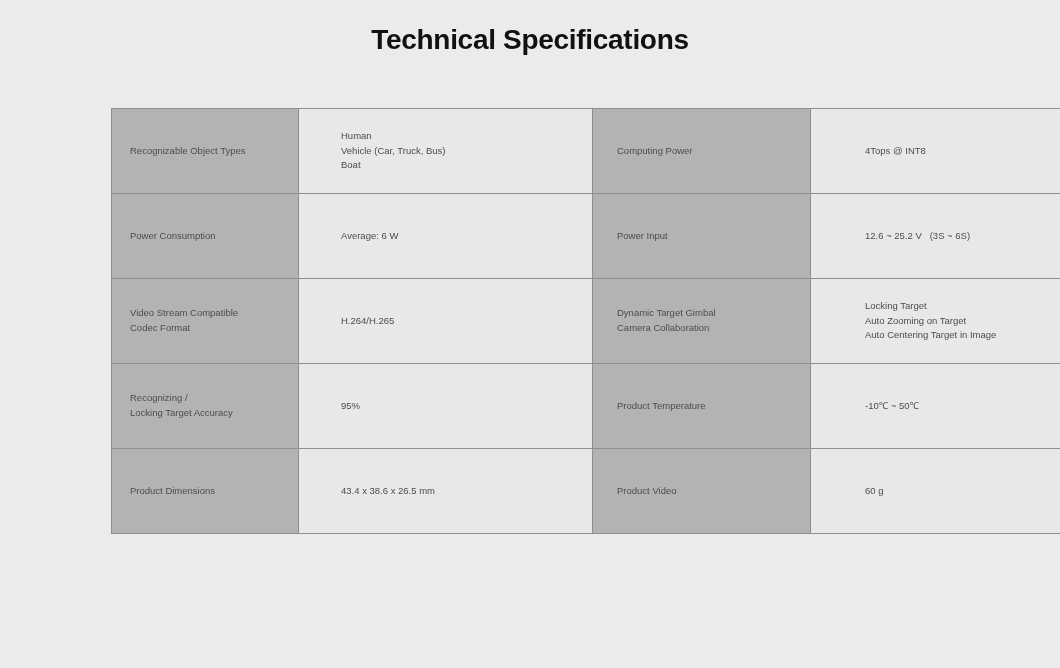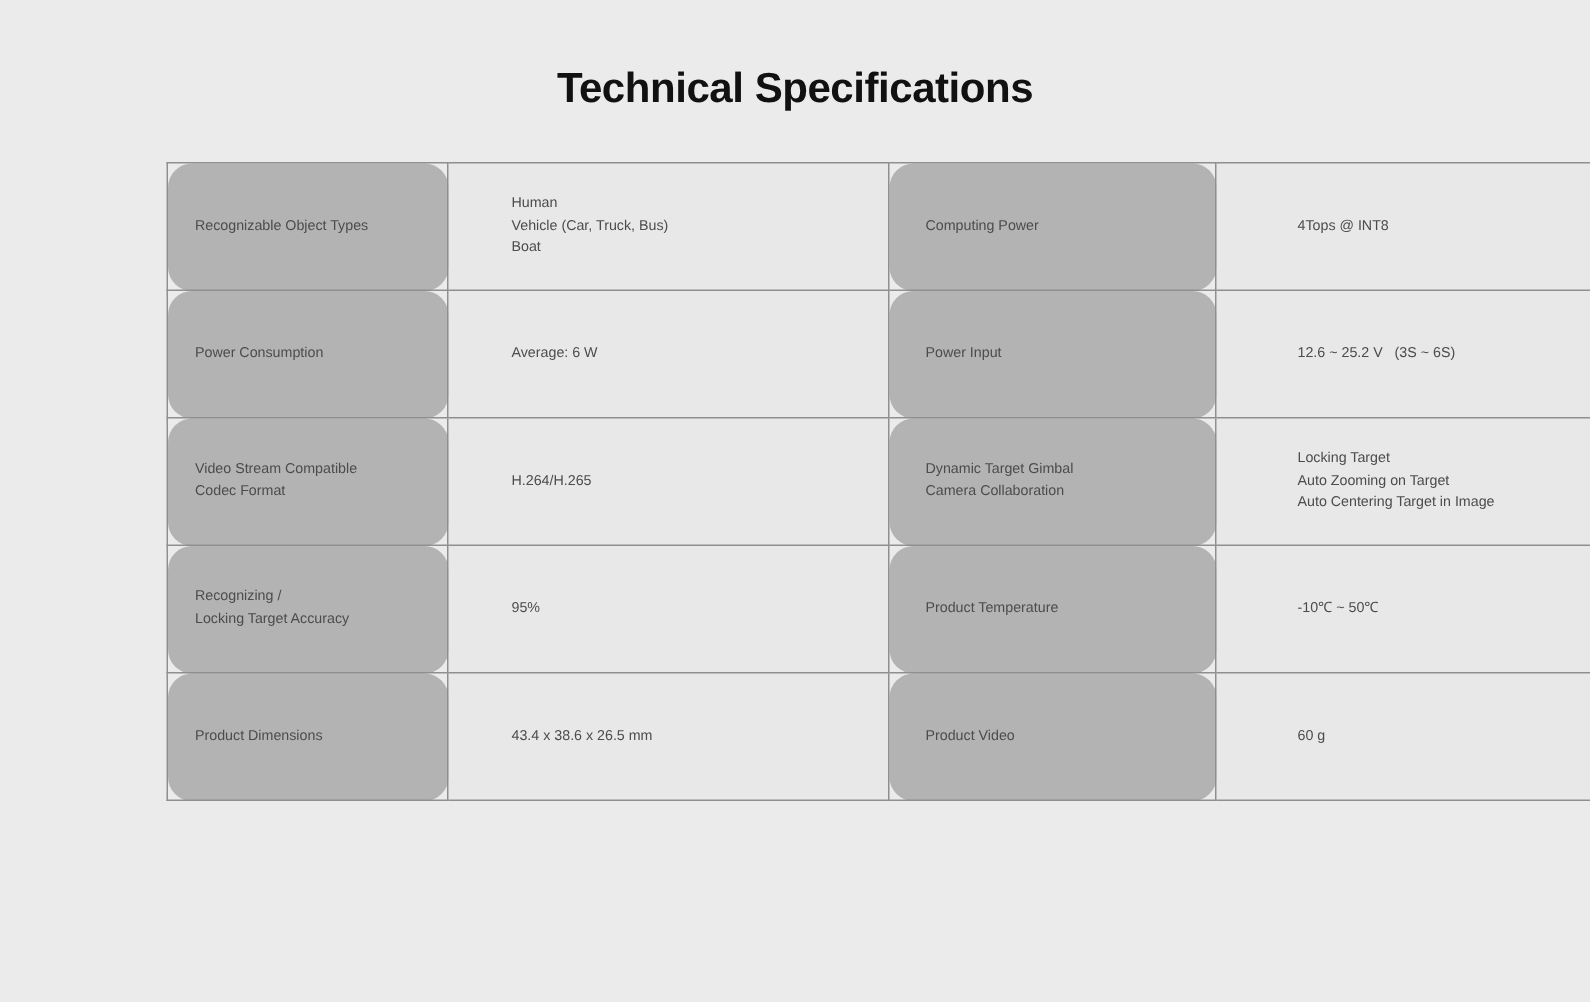--- a/index.html
+++ b/index.html
@@ -9,21 +9,21 @@
   body {
     width: 1060px;
     height: 668px;
     background: #ebebeb;
     font-family: "Liberation Sans", sans-serif;
     overflow: hidden;
     position: relative;
   }
   .page-title {
     position: absolute;
-    top: 43px;
+    top: 24px;
     left: 0;
     width: 1060px;
     text-align: center;
     font-size: 28px;
     font-weight: bold;
     color: #111111;
     letter-spacing: -0.3px;
   }
   .spec-table {
     position: absolute;
@@ -40,21 +40,20 @@
     font-size: 9.5px;
     color: #4c4c4c;
     line-height: 1.55;
     height: 84px;
     margin-left: 46px;
   }
   td.label-cell {
     background: #b3b3b3;
     padding-left: 18px;
     padding-right: 8px;
-    border-radius: 16px;
   }
   td.value-cell {
     background: #e8e8e8;
     padding-left: 42px;
     padding-right: 8px;
   }
   td.label-cell.c1 { width: 160px; }
   td.value-cell.c2 { width: 243px; }
   td.label-cell.c3 { width: 185px; padding-left: 24px; }
   td.value-cell.c4 { width: 247px; padding-left: 54px; }

